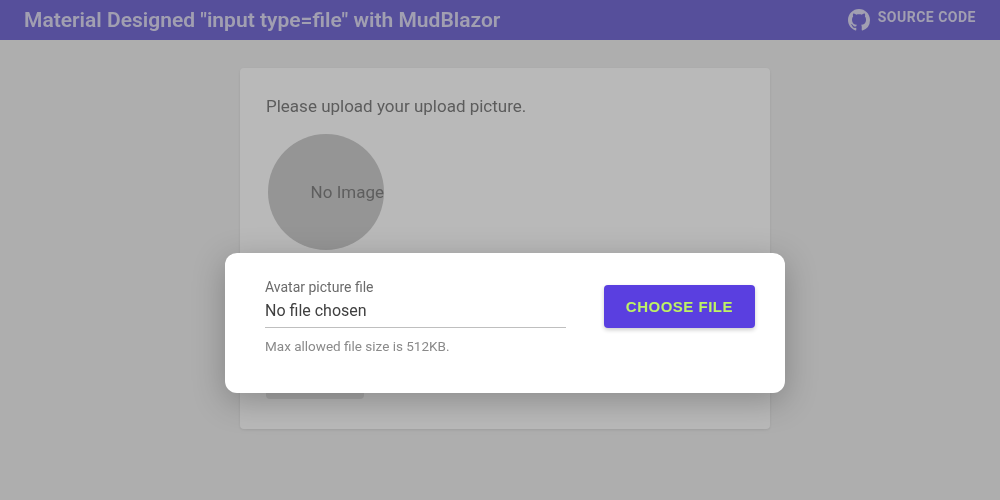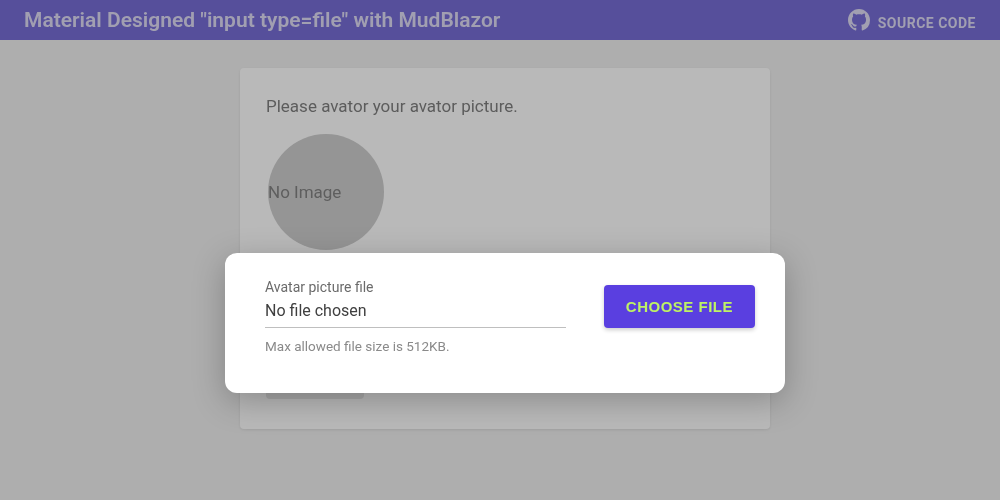--- a/index.html
+++ b/index.html
@@ -20,21 +20,21 @@
     padding: 0 24px;
     color: #fff;
   }
   .header-title {
     font-size: 21px;
     font-weight: 600;
     color: #d4d0f0;
   }
   .source-link {
     display: flex;
-    align-items: flex-end;
+    align-items: flex-start;
     gap: 8px;
     color: #d4d0f0;
     font-size: 14px;
     font-weight: 700;
     letter-spacing: 0.5px;
     cursor: pointer;
   }
   .gh-icon {
     width: 22px;
     height: 22px;
@@ -55,21 +55,21 @@
     color: #575757;
     margin-bottom: 18px;
   }
   .avatar-placeholder {
     width: 116px;
     height: 116px;
     border-radius: 50%;
     background: #bdbdbd;
     display: flex;
     align-items: center;
-    justify-content: flex-start;
+    justify-content: flex-end;
     color: #5a5a5a;
     font-size: 17px;
     margin-bottom: 22px;
     margin-left: 2px;
   }
   .input-row {
     display: flex;
     align-items: flex-end;
     gap: 38px;
     margin-bottom: 8px;
@@ -150,21 +150,21 @@
     <span class="gh-icon">
       <svg viewBox="0 0 16 16" fill="#d4d0f0">
           <path d="M8 0C3.58 0 0 3.58 0 8c0 3.54 2.29 6.53 5.47 7.59.4.07.55-.17.55-.38 0-.19-.01-.82-.01-1.49-2.01.37-2.53-.49-2.69-.94-.09-.23-.48-.94-.82-1.13-.28-.15-.68-.52-.01-.53.63-.01 1.08.58 1.23.82.72 1.21 1.87.87 2.33.66.07-.52.28-.87.51-1.07-1.78-.2-3.64-.89-3.64-3.95 0-.87.31-1.59.82-2.15-.08-.2-.36-1.02.08-2.12 0 0 .67-.21 2.2.82.64-.18 1.32-.27 2-.27.68 0 1.36.09 2 .27 1.53-1.04 2.2-.82 2.2-.82.44 1.1.16 1.92.08 2.12.51.56.82 1.27.82 2.15 0 3.07-1.87 3.75-3.65 3.95.29.25.54.73.54 1.48 0 1.07-.01 1.93-.01 2.2 0 .21.15.46.55.38A8.013 8.013 0 0016 8c0-4.42-3.58-8-8-8z"></path>
         </svg>
     </span>
     <span>SOURCE CODE</span>
   </div>
 </div>
 
 <div class="card">
-  <div class="card-instruction">Please avator your avator picture.</div>
+  <div class="card-instruction">Please upload your upload picture.</div>
   <div class="avatar-placeholder">
     <span>No Image</span>
   </div>
   <div class="input-row">
     <div class="input-col">
       <span class="input-label">Avatar picture file</span>
       <div class="input-value">No file chosen</div>
     </div>
     <button class="choose-btn">CHOOSE FILE</button>
   </div>

